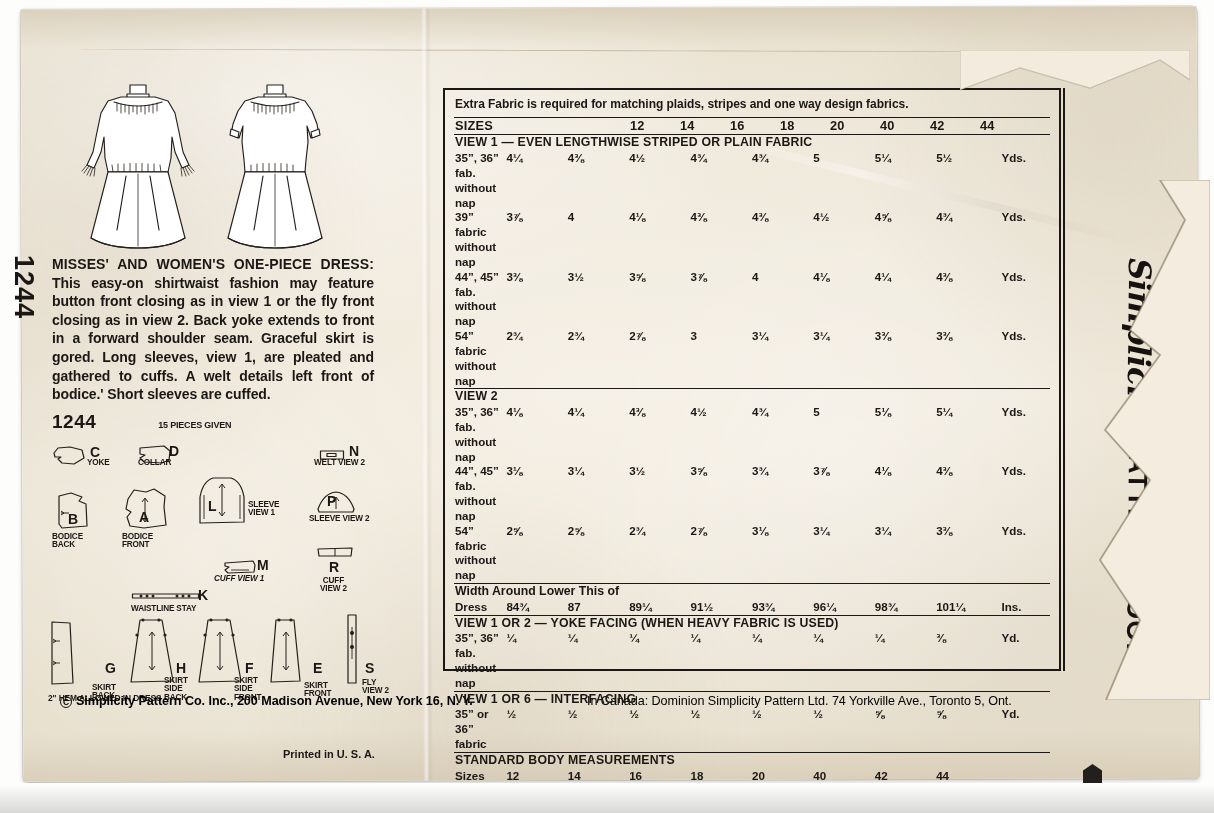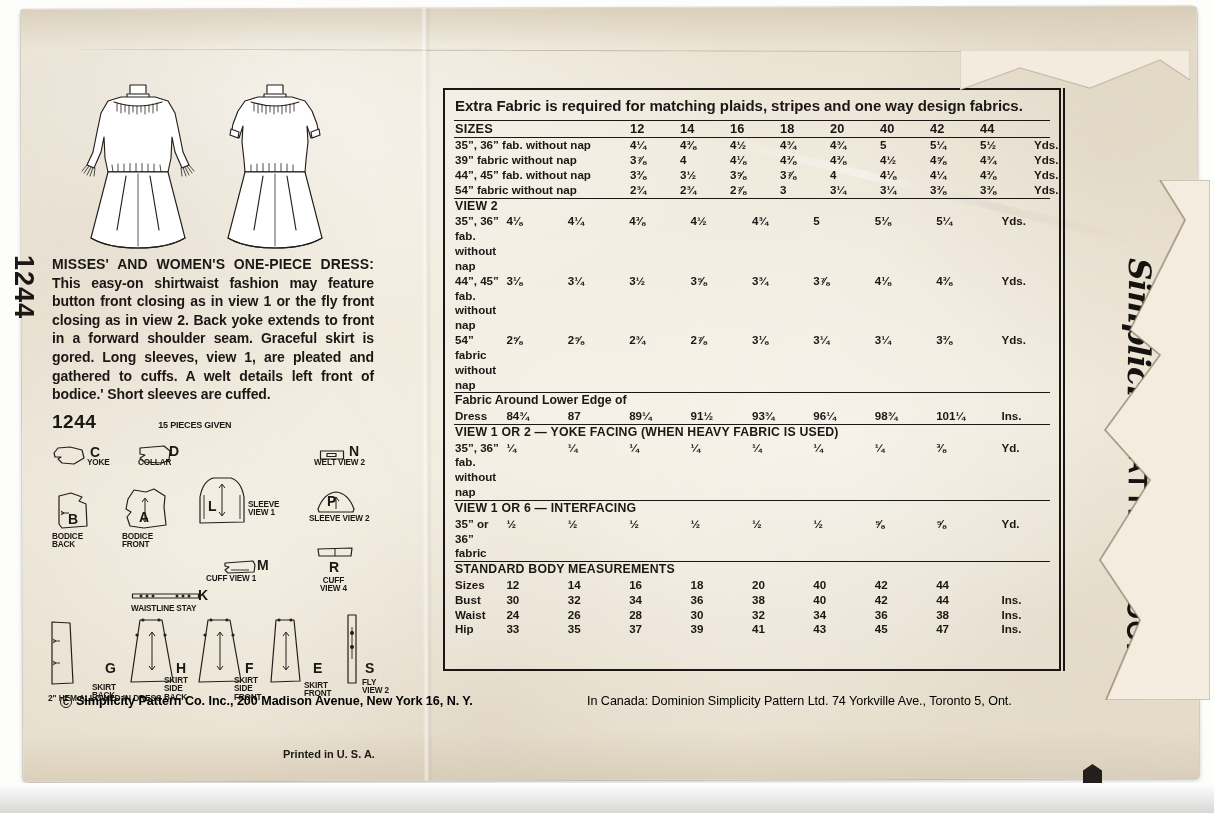--- a/index.html
+++ b/index.html
@@ -192,21 +192,21 @@
     width: 618px; height: 583px;
     border: 2.2px solid #1b1714;
     background: rgba(255,255,255,0.10);
     padding: 0;
     color: #1b1714;
     font-weight: bold;
   }
   .rule { height: 0; border-top: 1.6px solid #1b1714; margin: 0 9px; }
 
   .chart-note {
-    font-size: 15px;
+    font-size: 12px;
     padding: 7px 10px 6px 10px;
     letter-spacing: -0.05px;
   }
 
   table.grid {
     border-collapse: collapse;
     width: 100%;
     font-size: 11.6px;
     font-weight: bold;
     table-layout: fixed;
@@ -487,31 +487,31 @@
       <div class="pc-letter" style="left:281px; top:52px;">P</div>
       <div class="pc-label" style="left:263px; top:74px;">SLEEVE VIEW 2</div>
 
       <div class="pc" style="left:177px; top:118px;">
         <svg width="34" height="16" viewBox="0 0 34 16" fill="none" stroke="#241f1b" stroke-width="1.2" stroke-linejoin="round">
           <path d="M2 4 L30 2 L32 6 L31 13 L5 14 L2 11 L6 8 L2 7 Z"></path>
           <path d="M8 11 L26 11" stroke-width="0.9"></path>
         </svg>
       </div>
       <div class="pc-letter" style="left:211px; top:116px;">M</div>
-      <div class="pc-label" style="left:160px; top:134px;">CUFF VIEW 1</div>
+      <div class="pc-label" style="left:168px; top:134px;font-style:italic;">CUFF VIEW 1</div>
 
       <div class="pc" style="left:270px; top:104px;">
         <svg width="38" height="14" viewBox="0 0 38 14" fill="none" stroke="#241f1b" stroke-width="1.2" stroke-linejoin="round">
           <path d="M2 4 L36 3 L35 11 L3 11 Z"></path>
           <path d="M19 3.5 L19 11" stroke-width="1"></path>
         </svg>
       </div>
       <div class="pc-letter" style="left:283px; top:118px;">R</div>
       <div class="pc-label" style="left:274px; top:136px;">CUFF
-VIEW 4</div>
+VIEW 2</div>
 
       <div class="pc" style="left:85px; top:150px;">
         <svg width="70" height="10" viewBox="0 0 70 10" fill="none" stroke="#241f1b" stroke-width="1.2" stroke-linejoin="round">
           <rect x="1.5" y="3" width="66" height="4"></rect>
           <circle cx="10" cy="5" r="0.9" fill="#241f1b"></circle>
           <circle cx="16" cy="5" r="0.9" fill="#241f1b"></circle>
           <circle cx="22" cy="5" r="0.9" fill="#241f1b"></circle>
           <circle cx="46" cy="5" r="0.9" fill="#241f1b"></circle>
           <circle cx="52" cy="5" r="0.9" fill="#241f1b"></circle>
           <circle cx="58" cy="5" r="0.9" fill="#241f1b"></circle>
@@ -623,20 +623,23 @@
         <td class="col-v">44</td>
         <td class="col-unit"></td>
       </tr>
     </tbody>
       </table>
     <div class="rule"></div>
 
     <div id="sections">
         <table class="grid">
           <tbody>
+            <tr class="section-head">
+              <td colspan="10" class="col-label">VIEW 1 — EVEN LENGTHWISE STRIPED OR PLAIN FABRIC</td>
+            </tr>
             <tr>
               <td class="col-label">35”, 36” fab. without nap</td>
               <td class="col-v">4¼</td>
               <td class="col-v">4⅜</td>
               <td class="col-v">4½</td>
               <td class="col-v">4¾</td>
               <td class="col-v">4¾</td>
               <td class="col-v">5</td>
               <td class="col-v">5¼</td>
               <td class="col-v">5½</td>
@@ -721,21 +724,21 @@
               <td class="col-v">3¼</td>
               <td class="col-v">3⅜</td>
               <td class="col-unit">Yds.</td>
             </tr>
           </tbody>
         </table>
         <div class="rule"></div>
         <table class="grid">
           <tbody>
             <tr class="section-head">
-              <td colspan="10" class="col-label" style="letter-spacing: 0px;">Fabric Around Lower Edge of</td>
+              <td colspan="10" class="col-label" style="letter-spacing: 0px;">Width Around Lower This of</td>
             </tr>
             <tr>
               <td class="col-label">Dress</td>
               <td class="col-v">84¾</td>
               <td class="col-v">87</td>
               <td class="col-v">89¼</td>
               <td class="col-v">91½</td>
               <td class="col-v">93¾</td>
               <td class="col-v">96¼</td>
               <td class="col-v">98¾</td>

